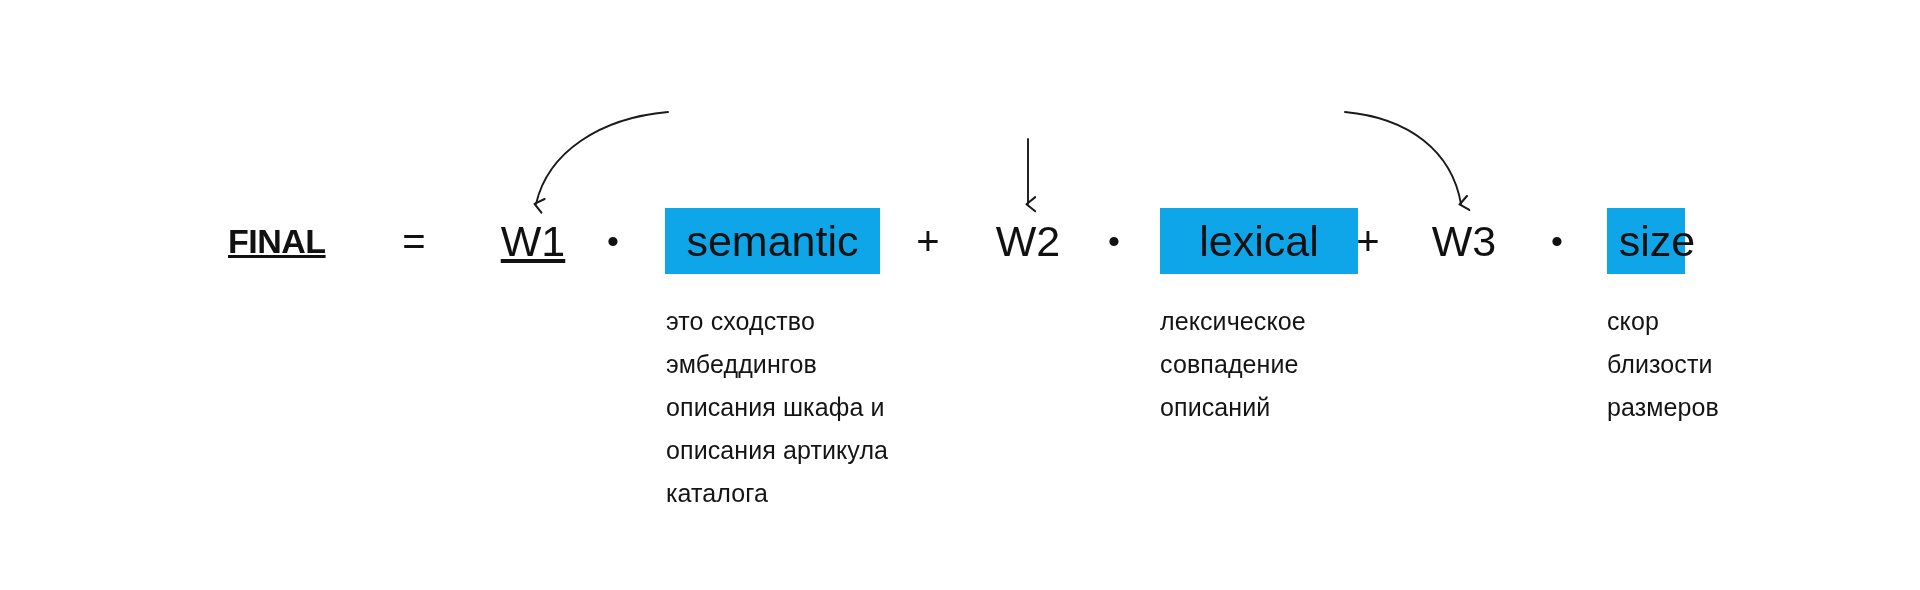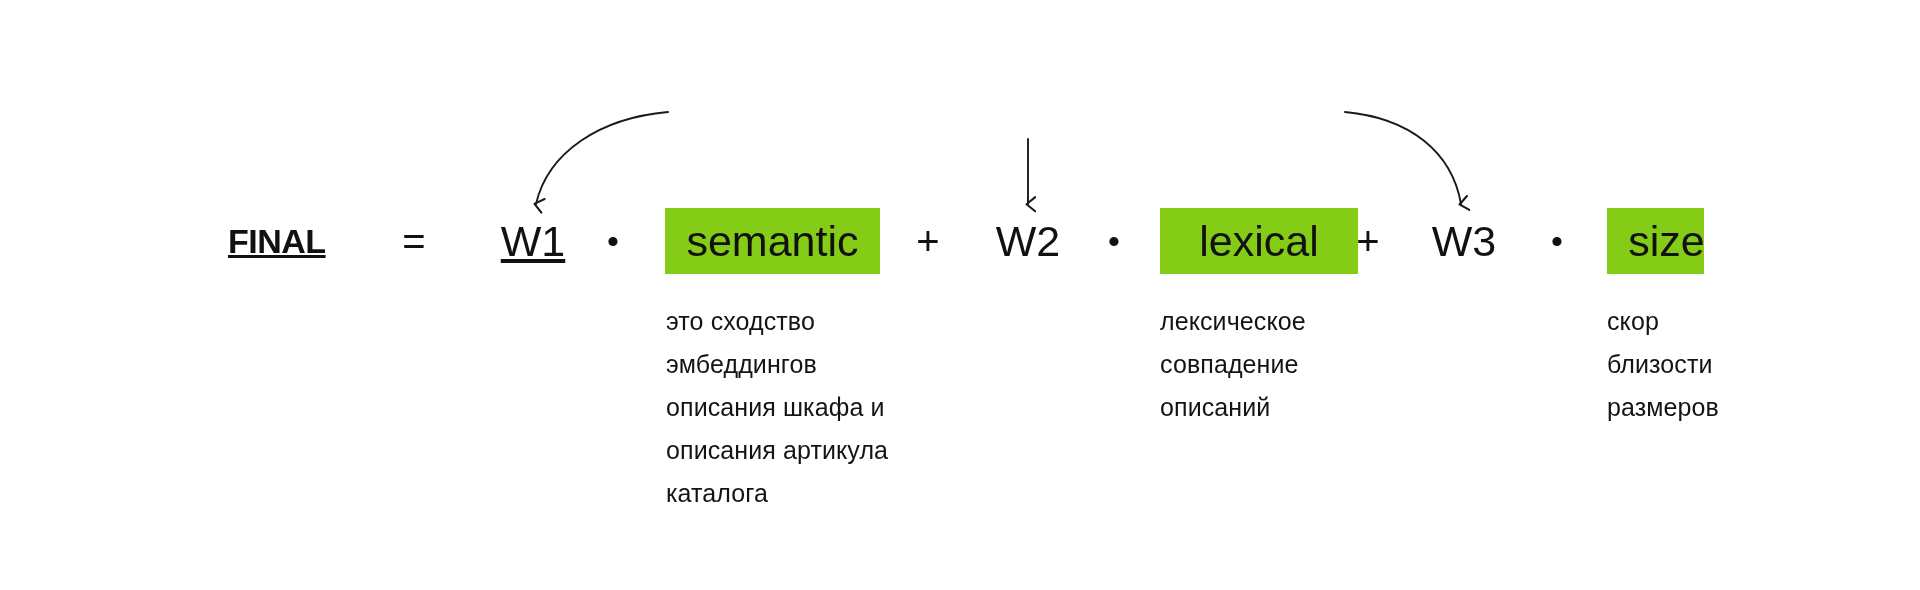--- a/index.html
+++ b/index.html
@@ -72,21 +72,21 @@
     text-decoration: underline;
   }
   .tok.op {
     font-size: 40px;
   }
   .tok.dot {
     font-size: 34px;
     line-height: 1;
   }
   .tok.hl {
-    background: #84cc16;
+    background: #0ea5e9;
     padding: 0 14px;
     box-sizing: border-box;
   }
 
   
   .caption {
     position: absolute;
     font-size: 25px;
     line-height: 43px;
     font-weight: 400;
@@ -132,21 +132,21 @@
     <div class="tok hl" style="left:665px; width:215px;">semantic</div>
     <div class="tok op" style="left:910px; width:36px;">+</div>
 
     <div class="tok" style="left:992px; width:72px;">W2</div>
     <div class="tok dot" style="left:1097px; width:34px;">•</div>
     <div class="tok hl" style="left:1160px; width:198px;">lexical</div>
     <div class="tok op" style="left:1350px; width:36px;">+</div>
 
     <div class="tok" style="left:1428px; width:72px;">W3</div>
     <div class="tok dot" style="left:1540px; width:34px;">•</div>
-    <div class="tok hl" style="left:1607px; width:97px;padding-left:36px;">size</div>
+    <div class="tok hl" style="left:1607px; width:78px;padding-left:36px;">size</div>
   </div>
 
   <div class="caption" style="left:666px; top:300px; width:310px;">это сходство
 эмбеддингов
 описания шкафа и
 описания артикула
 каталога</div>
 
   <div class="caption" style="left:1607px; top:300px; width:230px;">скор
 близости

